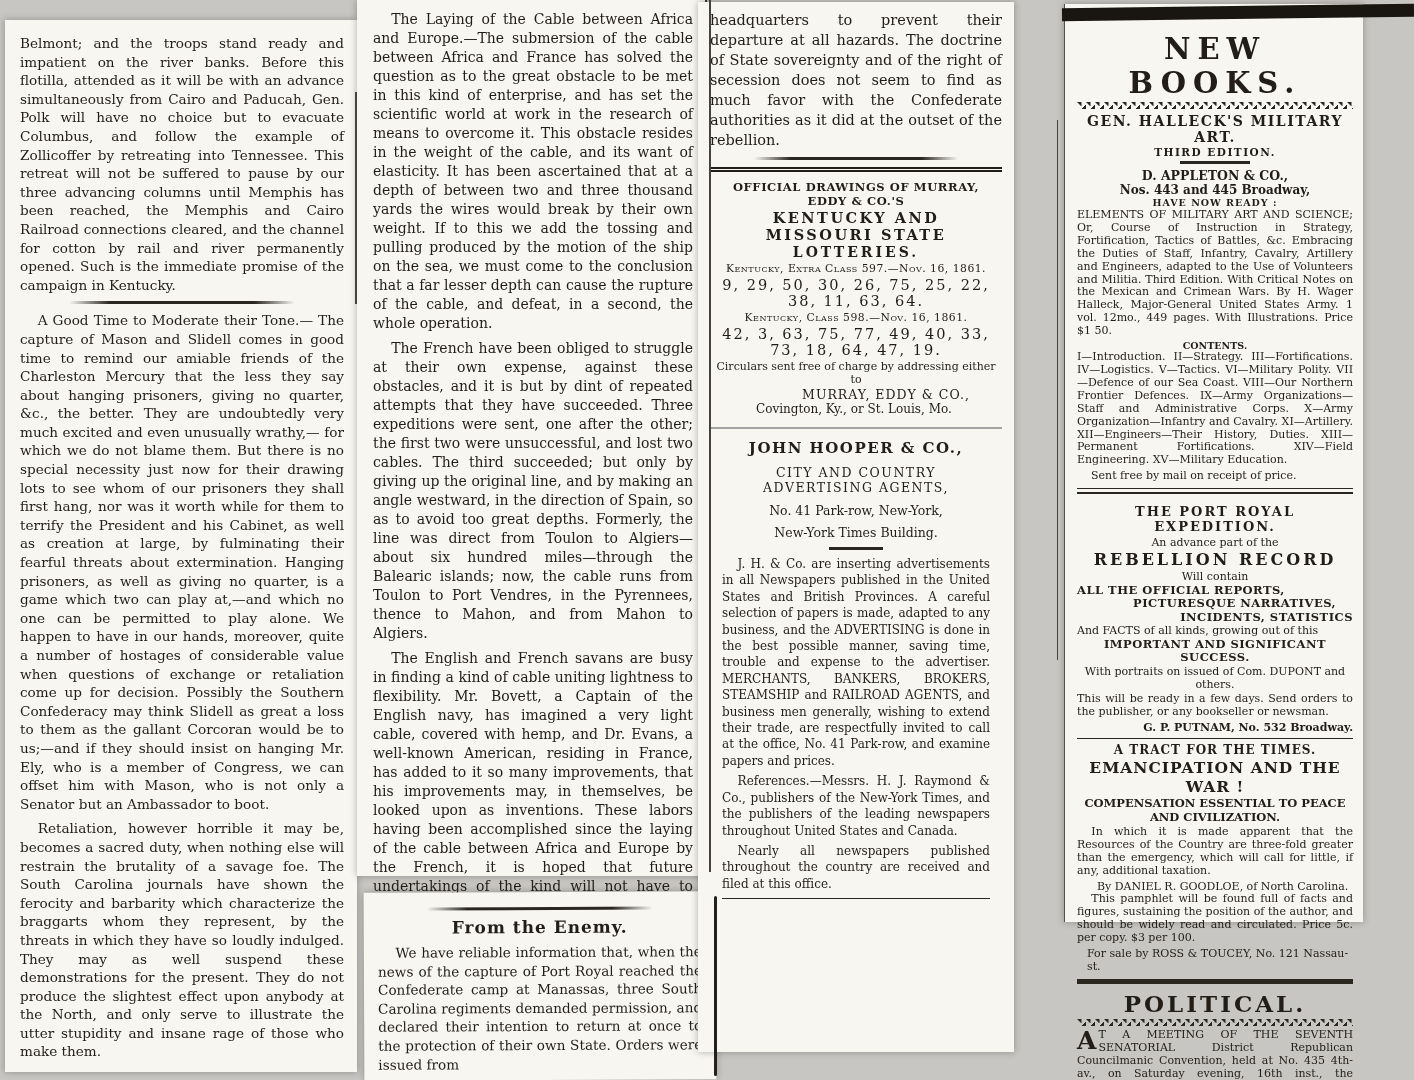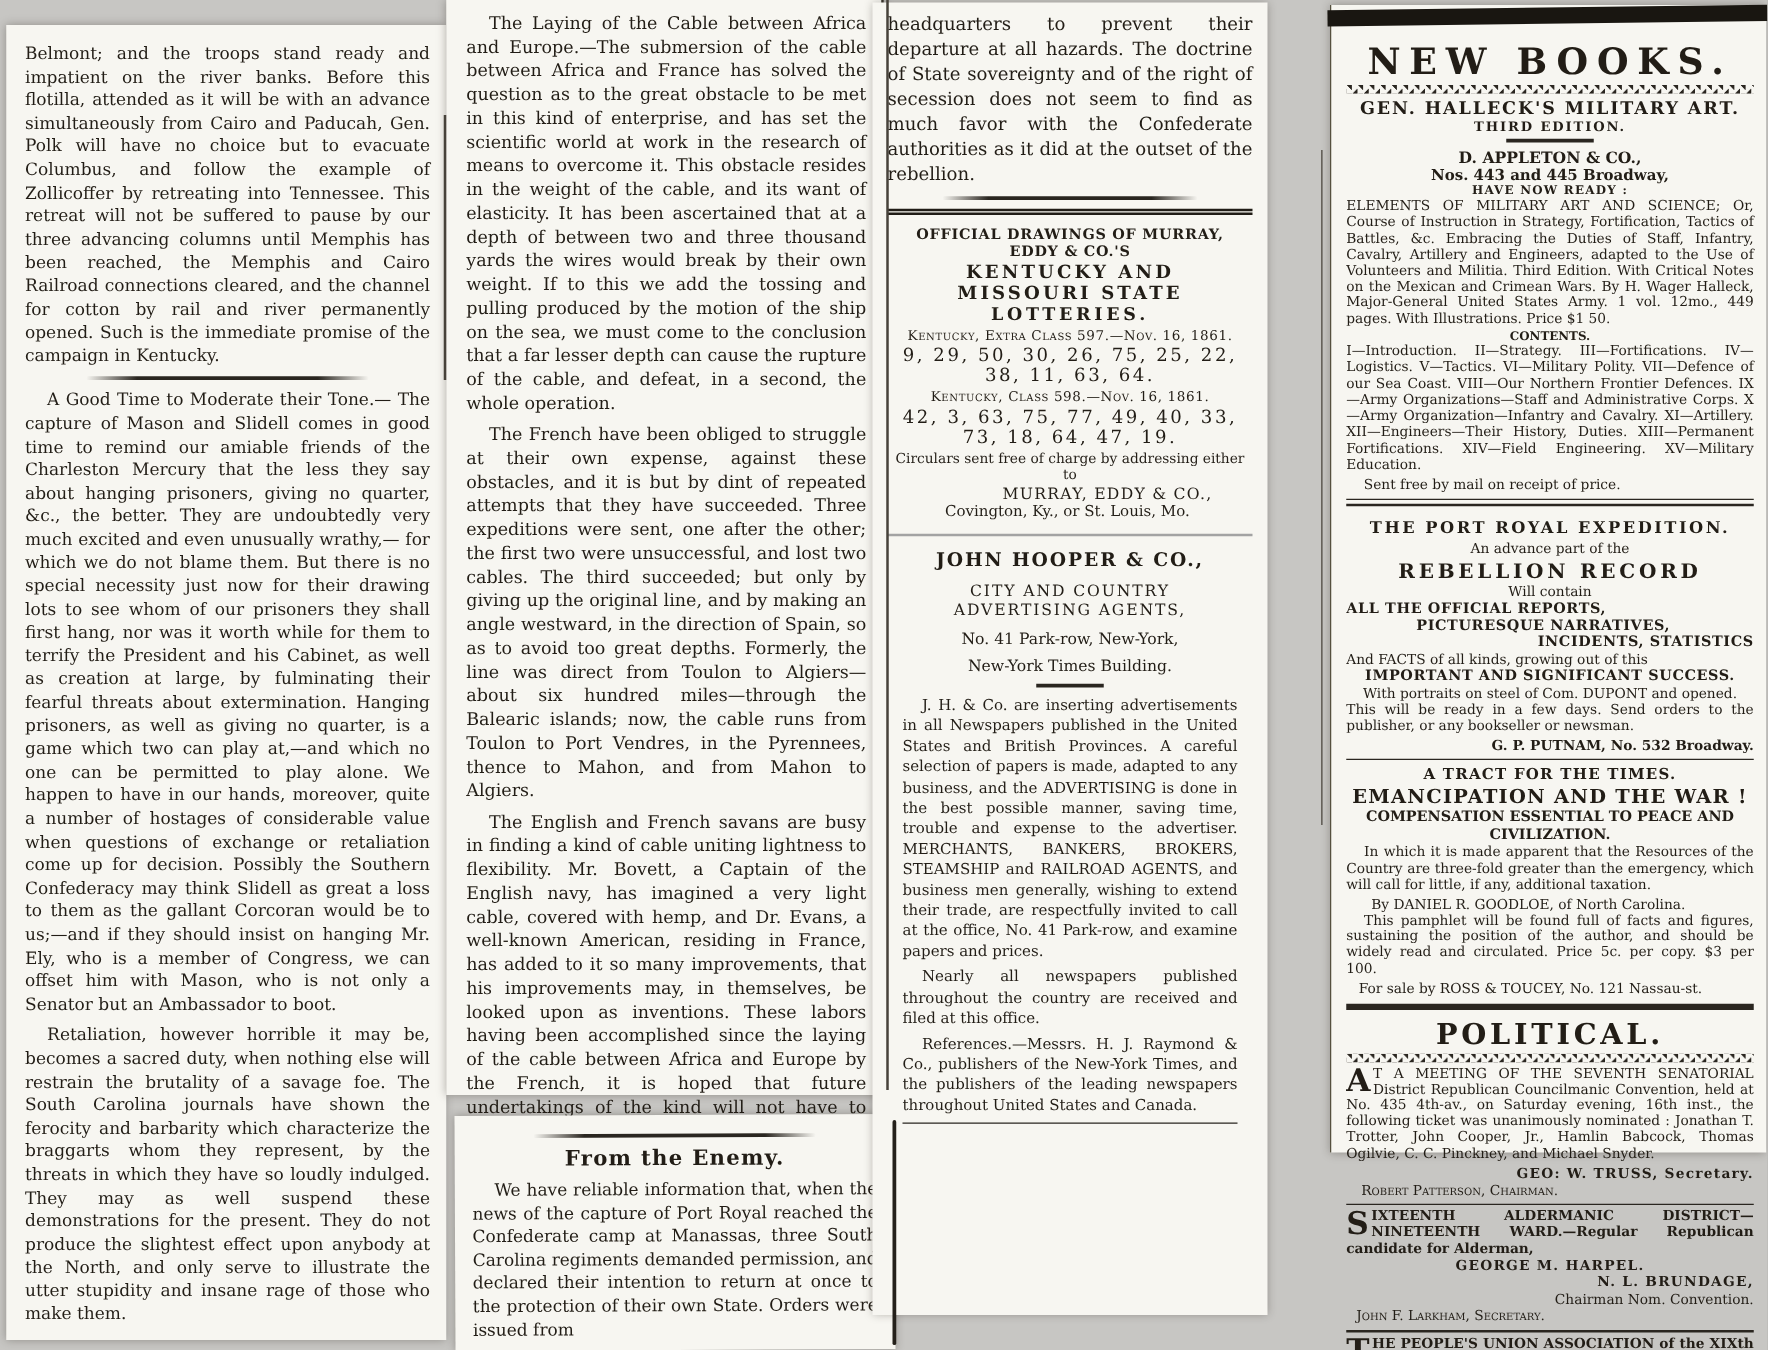--- a/index.html
+++ b/index.html
@@ -3,21 +3,21 @@
 <meta charset="utf-8">
 <style>
   html,body{margin:0;padding:0;background:#b9b8b6;}
   .canvas{position:relative;width:1414px;height:1080px;background:#c7c6c3;overflow:hidden;
           font-family:"DejaVu Serif", serif;color:#221d16;}
   .clip{position:absolute;background:#f7f6f1;box-shadow:0 0 7px rgba(40,35,25,.35);box-sizing:border-box;}
   .clip.col1{left:5px;top:20px;width:352px;height:1052px;padding:14px 13px 10px 15px;}
   .clip.col2{left:357px;top:0;width:350px;height:876px;padding:10px 12px 6px 16px;border-right:2px solid #3a362e;}
   .clip.enemy{left:364px;top:892px;width:352px;height:188px;padding:8px 14px;transform:rotate(-.25deg);}
   .clip.col3{left:698px;top:2px;width:316px;height:1050px;padding:8px 12px;}
-  .clip.col4{left:1064px;top:4px;width:349px;height:918px;padding:2px 10px 6px 12px;border-left:1px solid #55503f;}
+  .clip.col4{left:1064px;top:4px;width:299px;height:918px;padding:2px 10px 6px 12px;border-left:1px solid #55503f;}
   
   .body-text{font-size:13.6px;line-height:18.6px;text-align:justify;margin:0 0 6px 0;}
   .indent{text-indent:1.3em;}
   .no-indent{text-indent:0;}
   .col2 .body-text{font-size:14px;line-height:19px;}
   .smallbody{font-size:12px;line-height:16.4px;text-align:justify;margin:0 0 4px 0;}
   .c4body{font-size:11px;line-height:12.9px;text-align:justify;margin:0 0 2px 0;}
   
   .h-enemy{font-size:17px;font-weight:bold;text-align:center;margin:4px 0 6px;letter-spacing:1px;}
   .h-lot1{font-size:11.5px;font-weight:bold;text-align:center;letter-spacing:.6px;margin:4px 0 1px;}
@@ -113,22 +113,22 @@
     </div>
 
     <div style="padding:0 12px;">
       <h3 class="h-hooper">JOHN HOOPER &amp; CO.,</h3>
       <div class="h-agents">CITY AND COUNTRY ADVERTISING AGENTS,</div>
       <div class="h-addr">No. 41 Park-row, New-York,</div>
       <div class="h-addr">New-York Times Building.</div>
       <div class="dash"></div>
       <div>
           <p class="smallbody indent">J. H. &amp; Co. are inserting advertisements in all Newspapers published in the United States and British Provinces.  A careful selection of papers is made, adapted to any business, and the ADVERTISING is done in the best possible manner, saving time, trouble and expense to the advertiser.  MERCHANTS, BANKERS, BROKERS, STEAMSHIP and RAILROAD AGENTS, and business men generally, wishing to extend their trade, are respectfully invited to call at the office, No. 41 Park-row, and examine papers and prices.</p>
+          <p class="smallbody indent">References.—Messrs. H. J. Raymond &amp; Co., publishers of the New-York Times, and the publishers of the leading newspapers throughout United States and Canada.</p>
           <p class="smallbody indent">Nearly all newspapers published throughout the country are received and filed at this office.</p>
-          <p class="smallbody indent">References.—Messrs. H. J. Raymond &amp; Co., publishers of the New-York Times, and the publishers of the leading newspapers throughout United States and Canada.</p>
         </div>
       <div class="rule full thin"></div>
     </div>
   </section>
 
   <section class="clip col4">
     <div style="height:16px"></div>
     <h1 class="h-newbooks">NEW BOOKS.</h1>
     <div class="zigzag"></div>
 
@@ -149,21 +149,21 @@
     <div>
       <h3 class="h-portroyal">THE PORT ROYAL EXPEDITION.</h3>
       <div class="pr-line ac">An advance part of the</div>
       <div class="pr-big">REBELLION RECORD</div>
       <div class="pr-line ac">Will contain</div>
       <div class="pr-line pr-caps al">ALL THE OFFICIAL REPORTS,</div>
       <div class="pr-line pr-caps ind1">PICTURESQUE NARRATIVES,</div>
       <div class="pr-line pr-caps ar">INCIDENTS, STATISTICS</div>
       <div class="pr-line al">And FACTS of all kinds, growing out of this</div>
       <div class="pr-line pr-caps ac">IMPORTANT AND SIGNIFICANT SUCCESS.</div>
-      <div class="pr-line ac">With portraits on steel of Com. DUPONT and opened.</div>
+      <div class="pr-line ac">With portraits on issued of Com. DUPONT and others.</div>
       <p class="c4body" style="margin-top:1px;">This will be ready in a few days.  Send orders to the publisher, or any bookseller or newsman.</p>
       <div class="pr-line ar" style="font-weight:bold;">G. P. PUTNAM, No. 532 Broadway.</div>
       <div class="rule full thin" style="margin:4px 0;"></div>
     </div>
 
     <div>
       <div class="h-tract">A TRACT FOR THE TIMES.</div>
       <div class="h-emanc">EMANCIPATION AND THE WAR !</div>
       <div class="h-comp">COMPENSATION ESSENTIAL TO PEACE AND CIVILIZATION.</div>
       <p class="c4body indent">In which it is made apparent that the Resources of the Country are three-fold greater than the emergency, which will call for little, if any, additional taxation.</p>

